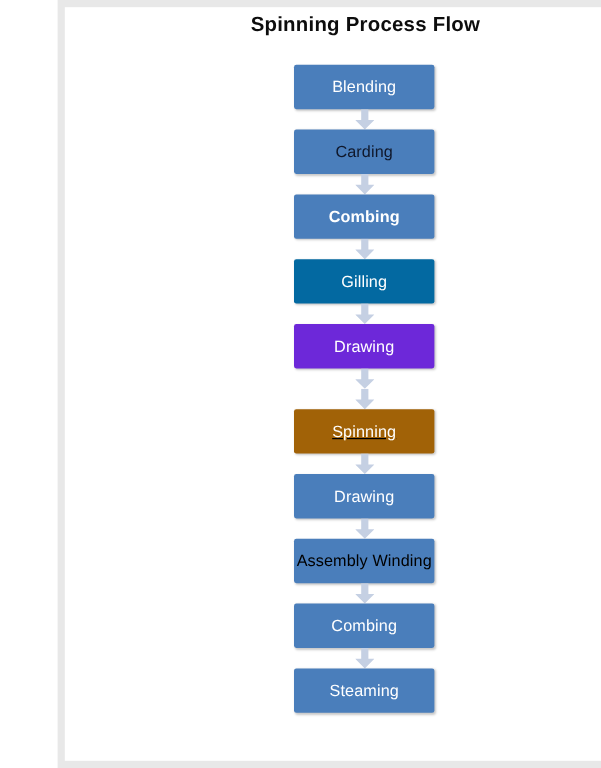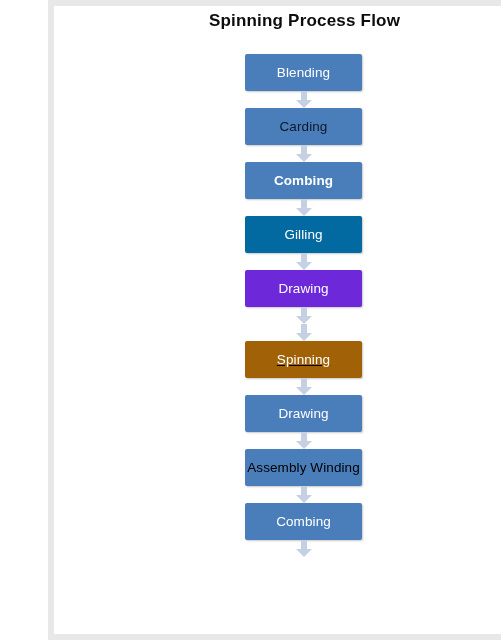--- a/index.html
+++ b/index.html
@@ -137,15 +137,18 @@
       </div>
       <svg class="flow-arrow" viewBox="0 0 16 17">
         <path d="M5 0 H11 V9 H16 L8 17 L0 9 H5 Z" fill="#c5d0e3"></path>
       </svg>
       <div class="flow-step" style="background: rgb(74, 126, 187);">
         <span class="flow-step-label" style="color: rgb(255, 255, 255);">Combing</span>
       </div>
       <svg class="flow-arrow" viewBox="0 0 16 17">
         <path d="M5 0 H11 V9 H16 L8 17 L0 9 H5 Z" fill="#c5d0e3"></path>
       </svg>
+      <div class="flow-step" style="background: rgb(74, 126, 187);">
+        <span class="flow-step-label" style="color: rgb(255, 255, 255);">Steaming</span>
+      </div>
     </div>
 
 </div>
 
 </body></html>

